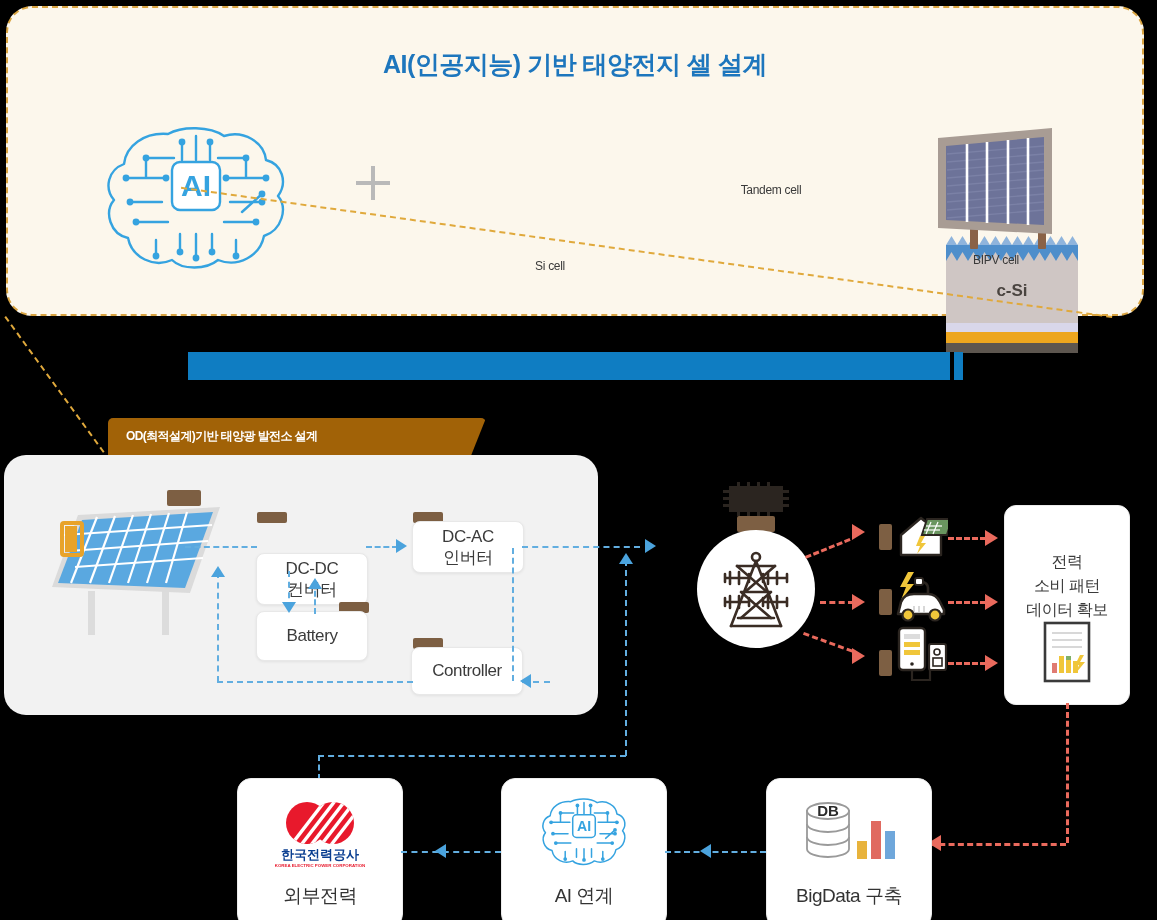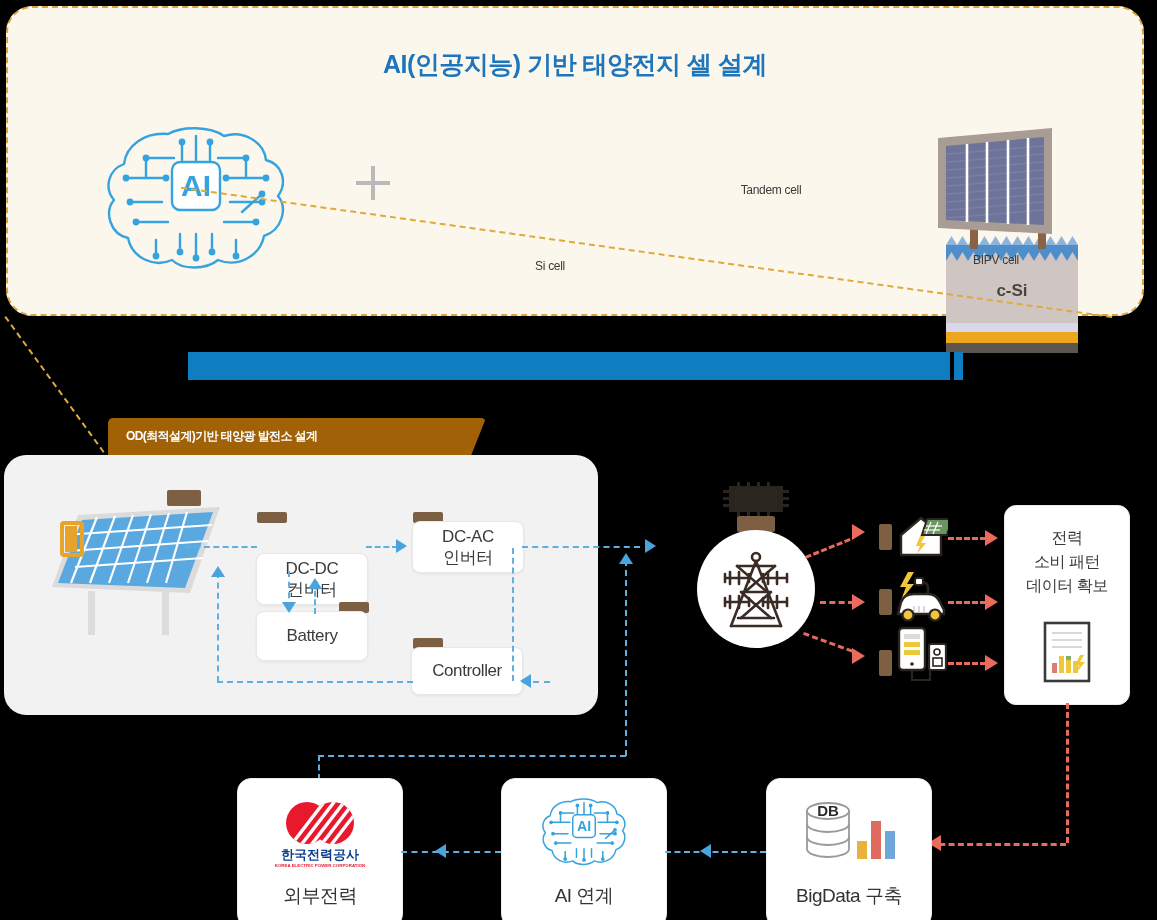--- a/index.html
+++ b/index.html
@@ -70,21 +70,21 @@
   #tower-circle{position:absolute;left:697px;top:530px;width:118px;height:118px;
      background:#fff;border-radius:50%;}
   #tower-tab{position:absolute;left:737px;top:516px;width:38px;height:16px;background:#7d5f43;border-radius:2px;}
   #chip{position:absolute;left:723px;top:482px;width:66px;height:34px;}
 
   .small-tab{position:absolute;width:13px;height:26px;background:#7d5f43;border-radius:2px;}
 
   
   #data-card{position:absolute;left:1004px;top:505px;width:124px;height:198px;
      background:#fff;border:1px solid #ececec;border-radius:12px;box-shadow:0 1px 4px rgba(0,0,0,.06);}
-  #data-card-title{position:absolute;left:0;top:20px;width:100%;text-align:center;
+  #data-card-title{position:absolute;left:0;top:44px;width:100%;text-align:center;
      font-size:16px;color:#3b3b3b;line-height:1.5;letter-spacing:-0.5px;}
 
   
   .bcard{position:absolute;width:164px;height:148px;background:#fff;border:1px solid #ececec;
      border-radius:14px;box-shadow:0 1px 4px rgba(0,0,0,.06);}
   .bcap{position:absolute;left:0;bottom:18px;width:100%;text-align:center;
      font-size:19px;color:#333;letter-spacing:-0.5px;}
   #card-kepco{left:237px;top:778px;}
   #card-ai{left:501px;top:778px;}
   #card-bigdata{left:766px;top:778px;}

